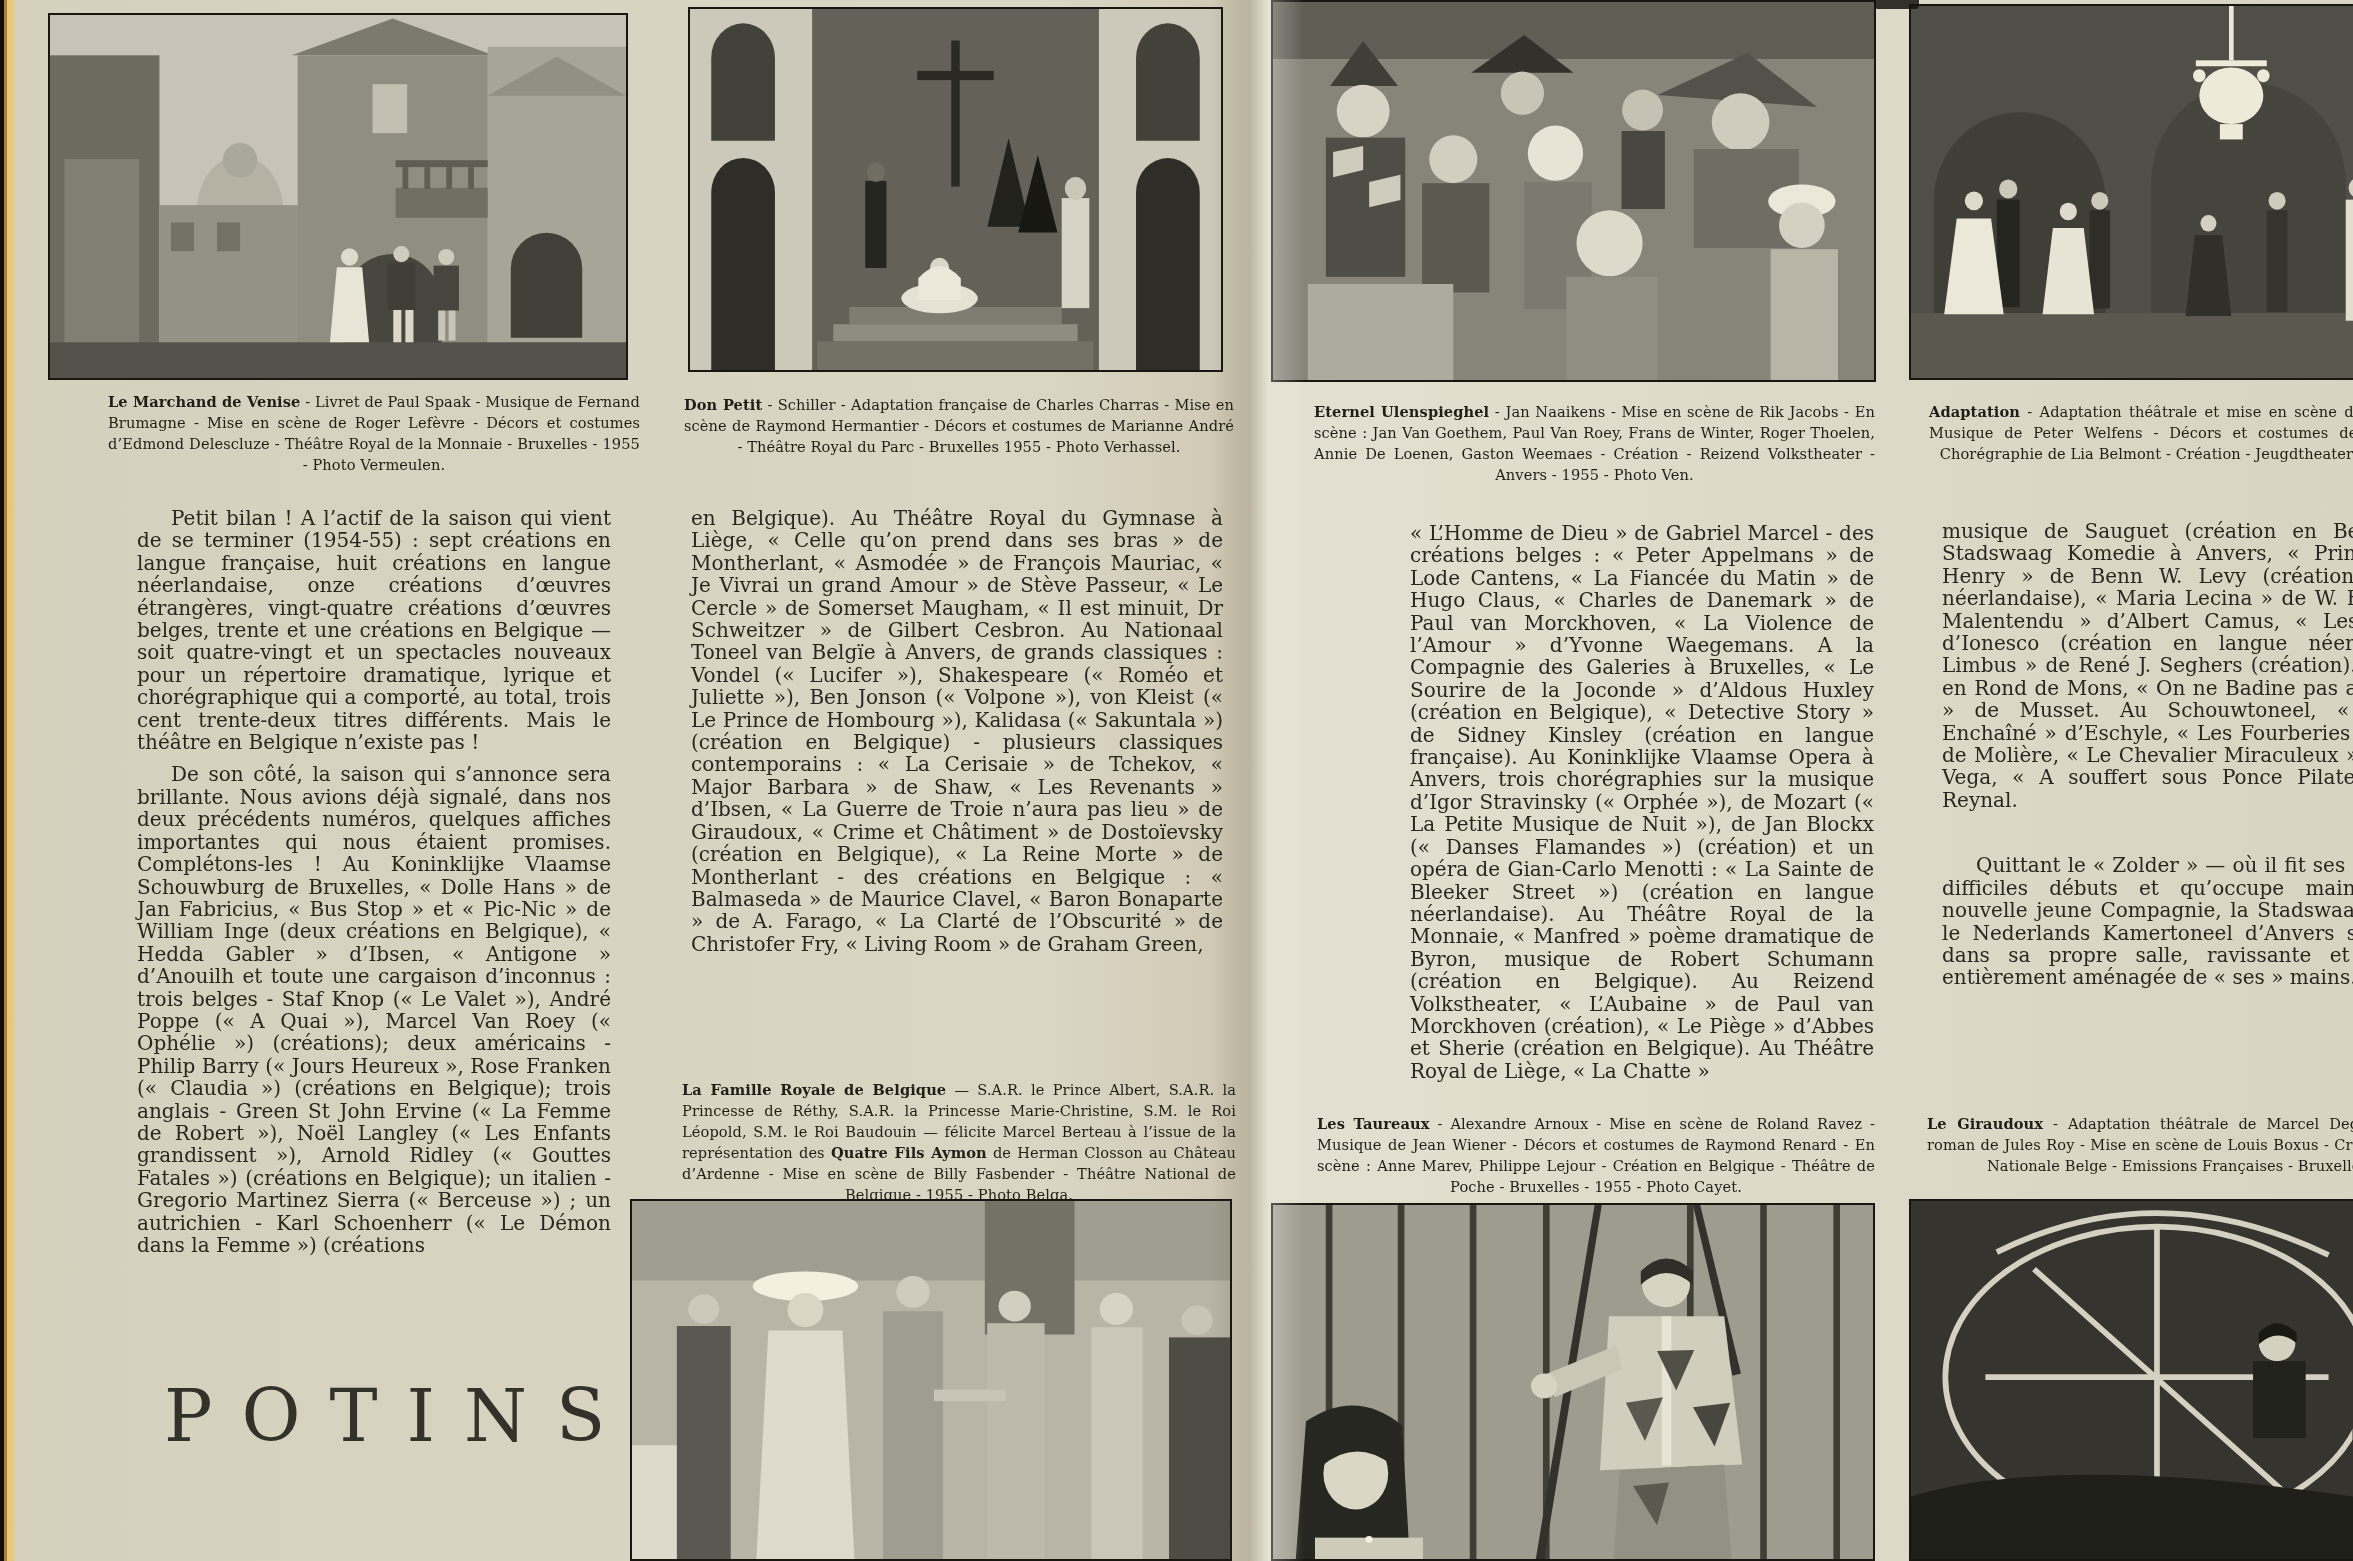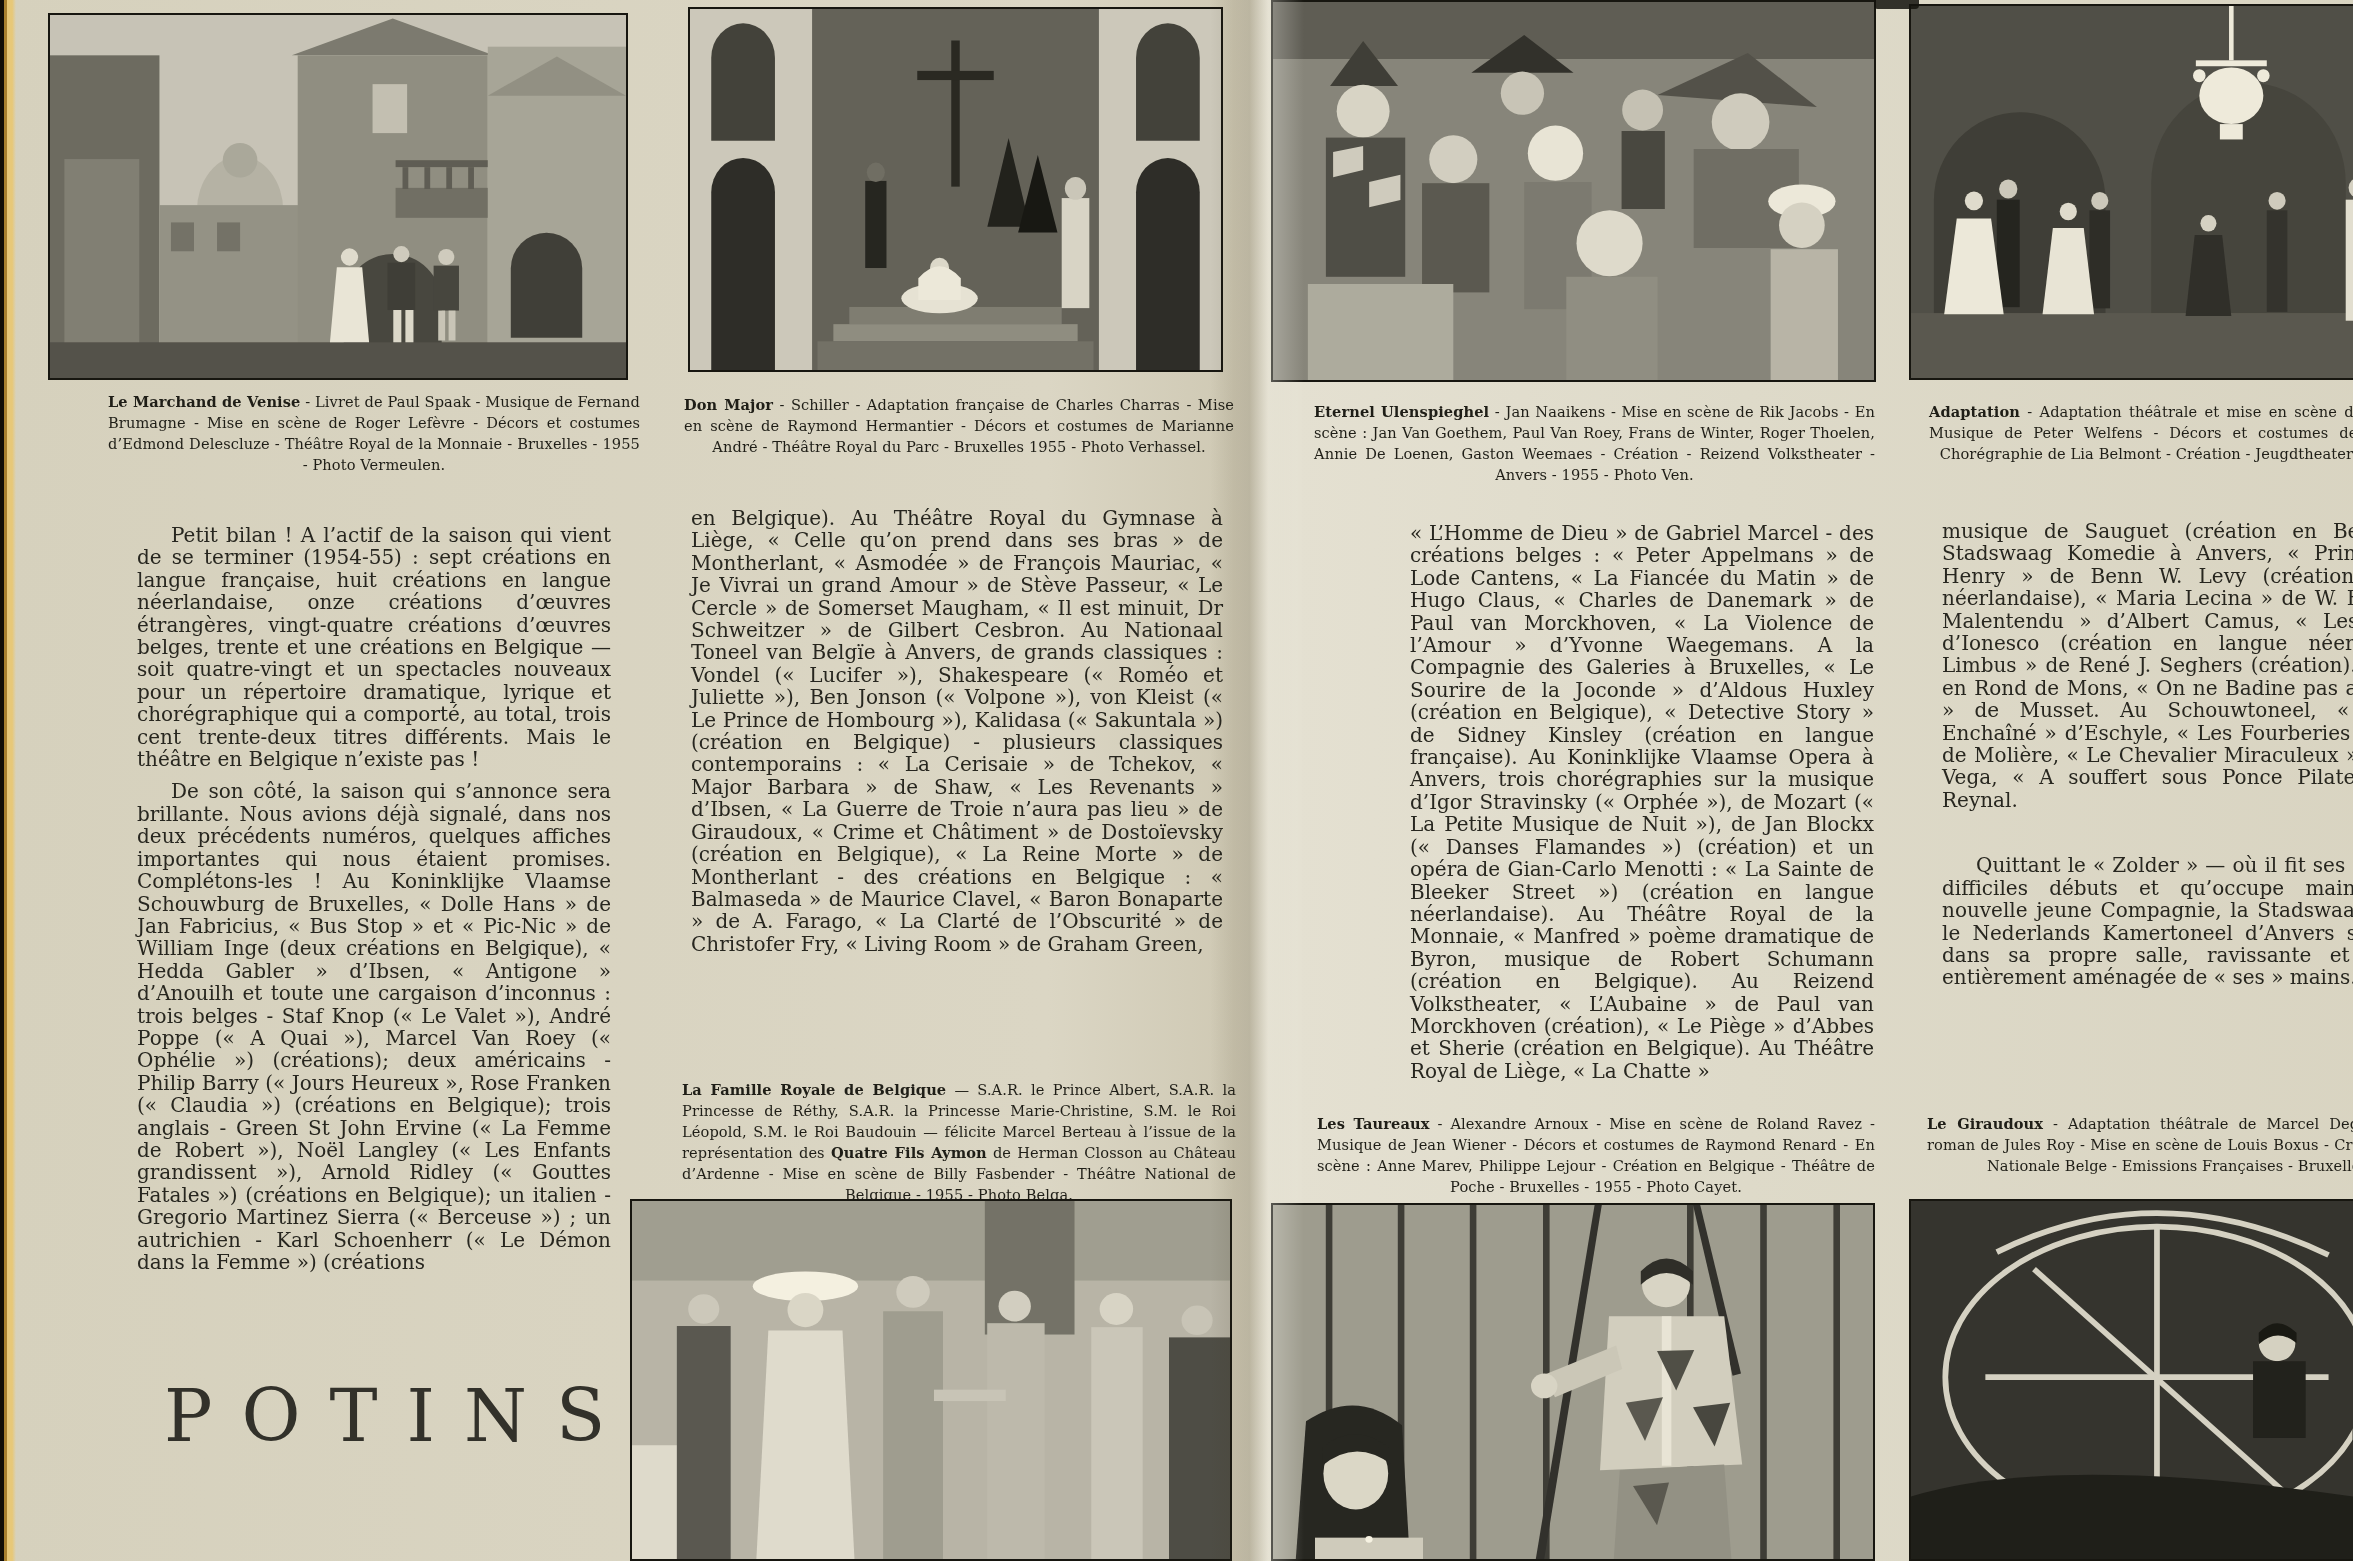--- a/index.html
+++ b/index.html
@@ -52,21 +52,21 @@
 
   
   .col {
     position: absolute;
     font-size: 20px;
     line-height: 22.4px;
     text-align: justify;
     color: #27261f;
   }
   .col p { margin: 0; }
-  .col p.indent { text-indent: 34px; margin-top: 17px; }
+  .col p.indent { text-indent: 34px; }
   .col p + p.gap-s { margin-top: 10px; }
   .col p + p.gap-l { margin-top: 43px; }
 
   
   .potins {
     position: absolute;
     left: 164px; top: 1374px; width: 438px;
     font-size: 72px;
     letter-spacing: 29px;
     color: #32312a;
@@ -203,21 +203,21 @@
       <rect x="760" y="328" width="44" height="205" fill="#dcdcd2"></rect>
       <circle cx="862" cy="320" r="17" fill="#d9d9cf"></circle>
       <path d="M820 356 L902 356 L938 565 L784 565 Z" fill="#e9e9df"></path>
       <circle cx="960" cy="340" r="15" fill="#bfbfb5"></circle>
       <rect x="942" y="356" width="36" height="160" fill="#26261f"></rect>
     </svg>
   </div>
 
   <div class="caption" style="left:71px; top:391px; width:532px;margin-left:37px;"><span class="seg-b">Le Marchand de Venise</span><span> - Livret de Paul Spaak - Musique de Fernand Brumagne - Mise en scène de Roger Lefèvre - Décors et costumes d’Edmond Delescluze - Théâtre Royal de la Monnaie - Bruxelles - 1955 - Photo Vermeulen.</span></div>
 
-  <div class="caption" style="left:684px; top:394px; width:550px;"><span class="seg-b">Don Major</span><span> - Schiller - Adaptation française de Charles Charras - Mise en scène de Raymond Hermantier - Décors et costumes de Marianne André - Théâtre Royal du Parc - Bruxelles 1955 - Photo Verhassel.</span></div>
+  <div class="caption" style="left:684px; top:394px; width:550px;"><span class="seg-b">Don Petit</span><span> - Schiller - Adaptation française de Charles Charras - Mise en scène de Raymond Hermantier - Décors et costumes de Marianne André - Théâtre Royal du Parc - Bruxelles 1955 - Photo Verhassel.</span></div>
 
   <div class="caption" style="left:1314px; top:401px; width:561px;"><span class="seg-b">Eternel Ulenspieghel</span><span> - Jan Naaikens - Mise en scène de Rik Jacobs - En scène : Jan Van Goethem, Paul Van Roey, Frans de Winter, Roger Thoelen, Annie De Loenen, Gaston Weemaes - Création - Reizend Volkstheater - Anvers - 1955 - Photo Ven.</span></div>
 
   <div class="caption" style="left:1929px; top:401px; width:558px;"><span class="seg-b">Adaptation</span><span> - Adaptation théâtrale et mise en scène de Corry-Lievens - Musique de Peter Welfens - Décors et costumes de Gust Masson - Chorégraphie de Lia Belmont - Création - Jeugdtheater - Anvers - 1955.</span></div>
 
   <div class="col" style="left:137px; top:507px; width:474px;">
     <p class="indent">Petit bilan ! A l’actif de la saison qui vient de se terminer (1954-55) : sept créations en langue française, huit créations en langue néerlandaise, onze créations d’œuvres étrangères, vingt-quatre créations d’œuvres belges, trente et une créations en Belgique — soit quatre-vingt et un spectacles nouveaux pour un répertoire dramatique, lyrique et chorégraphique qui a comporté, au total, trois cent trente-deux titres différents. Mais le théâtre en Belgique n’existe pas !</p>
     <p class="indent gap-s">De son côté, la saison qui s’annonce sera brillante. Nous avions déjà signalé, dans nos deux précédents numéros, quelques affiches importantes qui nous étaient promises. Complétons-les ! Au Koninklijke Vlaamse Schouwburg de Bruxelles, « Dolle Hans » de Jan Fabricius, « Bus Stop » et « Pic-Nic » de William Inge (deux créations en Belgique), « Hedda Gabler » d’Ibsen, « Antigone » d’Anouilh et toute une cargaison d’inconnus : trois belges - Staf Knop (« Le Valet »), André Poppe (« A Quai »), Marcel Van Roey (« Ophélie ») (créations); deux américains - Philip Barry (« Jours Heureux », Rose Franken (« Claudia ») (créations en Belgique); trois anglais - Green St John Ervine (« La Femme de Robert »), Noël Langley (« Les Enfants grandissent »), Arnold Ridley (« Gouttes Fatales ») (créations en Belgique); un italien - Gregorio Martinez Sierra (« Berceuse ») ; un autrichien - Karl Schoenherr (« Le Démon dans la Femme ») (créations</p>
   </div>
 

